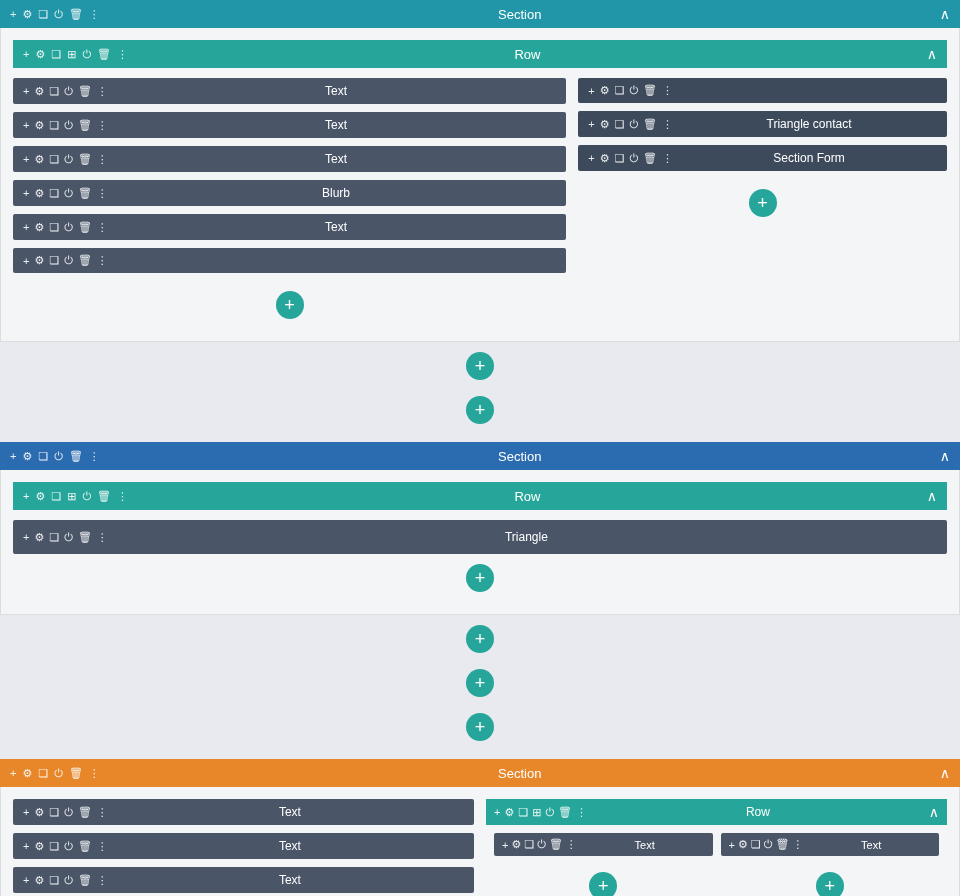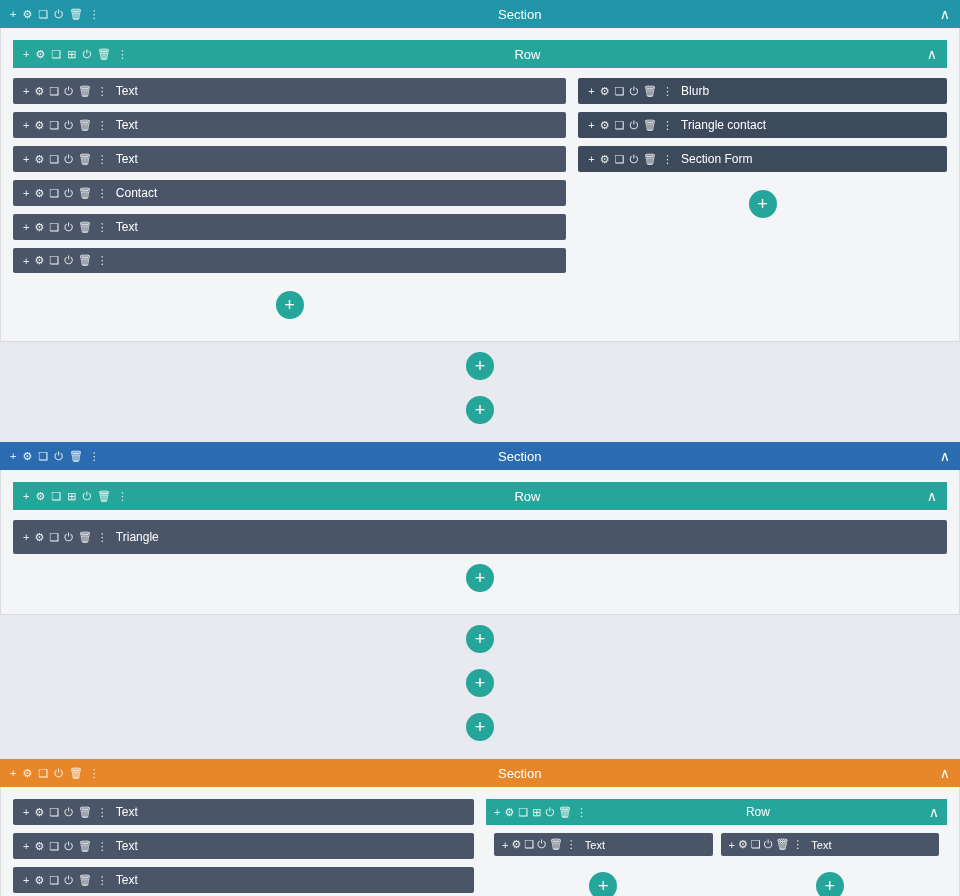--- a/index.html
+++ b/index.html
@@ -78,21 +78,21 @@
       padding: 6px 10px;
       font-size: 12px;
       border-radius: 2px;
     }
     .widget-bar-icons {
       display: flex;
       align-items: center;
       gap: 5px;
       margin-right: 8px;
     }
-    .widget-bar-label { flex: 1; }
+    .widget-bar-label { flex: 1; text-align: center; }
 
     
     .widget-bar-right {
       background: #3d4a5c;
     }
 
     
     .add-btn {
       width: 28px;
       height: 28px;
@@ -271,21 +271,21 @@
 
         <div class="widget-bar">
           <div class="widget-bar-icons">
             <span class="icon">+</span>
             <span class="icon">⚙</span>
             <span class="icon">❏</span>
             <span class="icon">⏻</span>
             <span class="icon">🗑</span>
             <span class="icon">⋮</span>
           </div>
-          <span class="widget-bar-label">Contact</span>
+          <span class="widget-bar-label">Blurb</span>
         </div>
 
         <div class="widget-bar">
           <div class="widget-bar-icons">
             <span class="icon">+</span>
             <span class="icon">⚙</span>
             <span class="icon">❏</span>
             <span class="icon">⏻</span>
             <span class="icon">🗑</span>
             <span class="icon">⋮</span>
@@ -313,21 +313,20 @@
 
         <div class="widget-bar widget-bar-right">
           <div class="widget-bar-icons">
             <span class="icon">+</span>
             <span class="icon">⚙</span>
             <span class="icon">❏</span>
             <span class="icon">⏻</span>
             <span class="icon">🗑</span>
             <span class="icon">⋮</span>
           </div>
-          <span class="widget-bar-label">Blurb</span>
         </div>
 
         <div class="widget-bar widget-bar-right">
           <div class="widget-bar-icons">
             <span class="icon">+</span>
             <span class="icon">⚙</span>
             <span class="icon">❏</span>
             <span class="icon">⏻</span>
             <span class="icon">🗑</span>
             <span class="icon">⋮</span>

